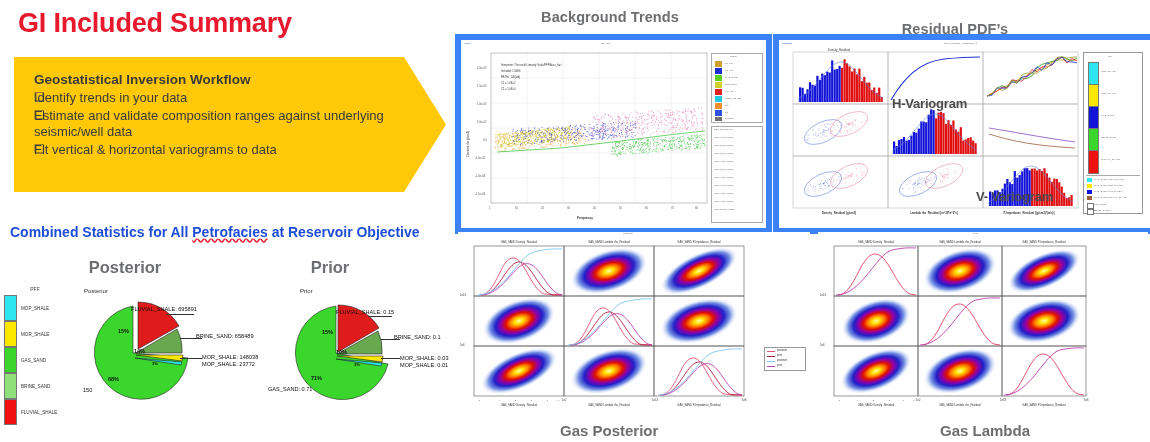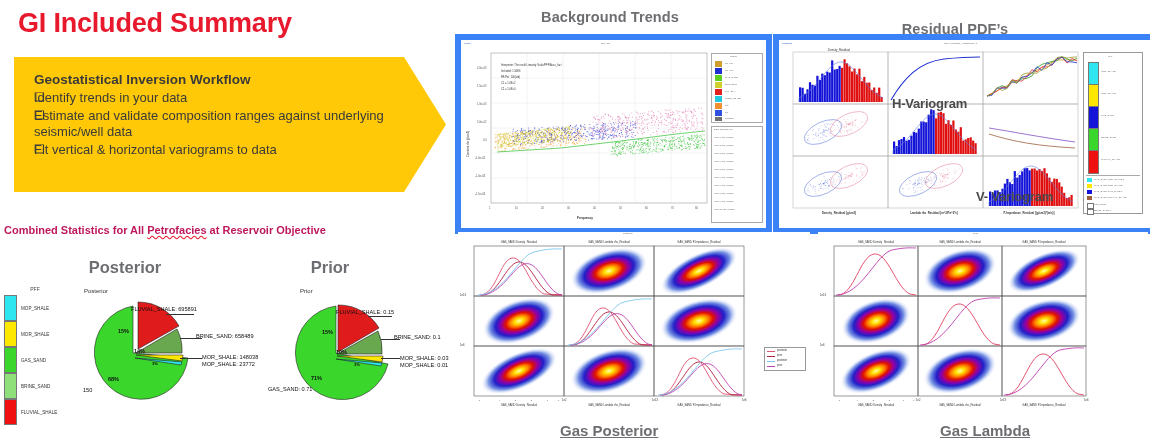--- a/index.html
+++ b/index.html
@@ -20,21 +20,21 @@
      padding:10px 0 0 0;box-sizing:border-box;}
   #wf-banner .wf-title{font-size:13.5px;font-weight:bold;color:#3a3a3a;
      margin:5px 0 3px 20px;}
   #wf-banner ul{list-style:none;margin:0;padding:0 0 0 20px;}
   #wf-banner li{font-size:13px;color:#3a3a3a;line-height:16.5px;
      margin-bottom:1px;position:relative;padding-left:0;max-width:400px;}
   #wf-banner li:before{content:"\2751";position:absolute;left:0;top:-1px;
      font-size:12px;color:#3a3a3a;}
 
   
-  #stats-head{left:4px;top:224px;font-size:11px;font-weight:bold;color:#be185d;
+  #stats-head{left:10px;top:224px;font-size:14px;font-weight:bold;color:#1d4ed8;
      white-space:nowrap;}
   #stats-head .ul{text-decoration:underline;text-decoration-color:#e8192c;
      text-decoration-style:wavy;}
 
   .pie-head{font-size:16.5px;font-weight:bold;color:#6d6e71;text-align:center;}
 
   
   #pff-legend{left:4px;top:286px;width:62px;}
   #pff-legend .pff-t{font-size:5px;text-align:center;color:#444;margin-bottom:3px;}
   .pffrow{display:flex;align-items:center;height:26px;}
@@ -48,21 +48,21 @@
   .plab{position:absolute;font-size:5.6px;color:#111;white-space:nowrap;}
   .lead{position:absolute;background:#333;height:.5px;}
 
   
   .fig{position:absolute;background:#fff;border:6px solid #3b82f6;overflow:hidden;}
   .tinier{font-size:2.4px;color:#666;white-space:nowrap;}
 
   .ovl-lab{position:absolute;font-size:13px;font-weight:bold;color:#4a4a4a;
      white-space:nowrap;letter-spacing:-.2px;}
   .panel-cap{position:absolute;font-size:15px;font-weight:bold;color:#6d6e71;
-     white-space:nowrap;text-decoration:underline;}
+     white-space:nowrap;}
 
   .lgbox{position:absolute;border:1px solid #999;background:#fff;}
   .lgsw{position:absolute;}
   .lgtx{position:absolute;font-size:2.6px;color:#333;white-space:nowrap;}
 </style>
 </head>
 <body>
 
 <div class="abs" id="main-title">GI Included Summary</div>
 

